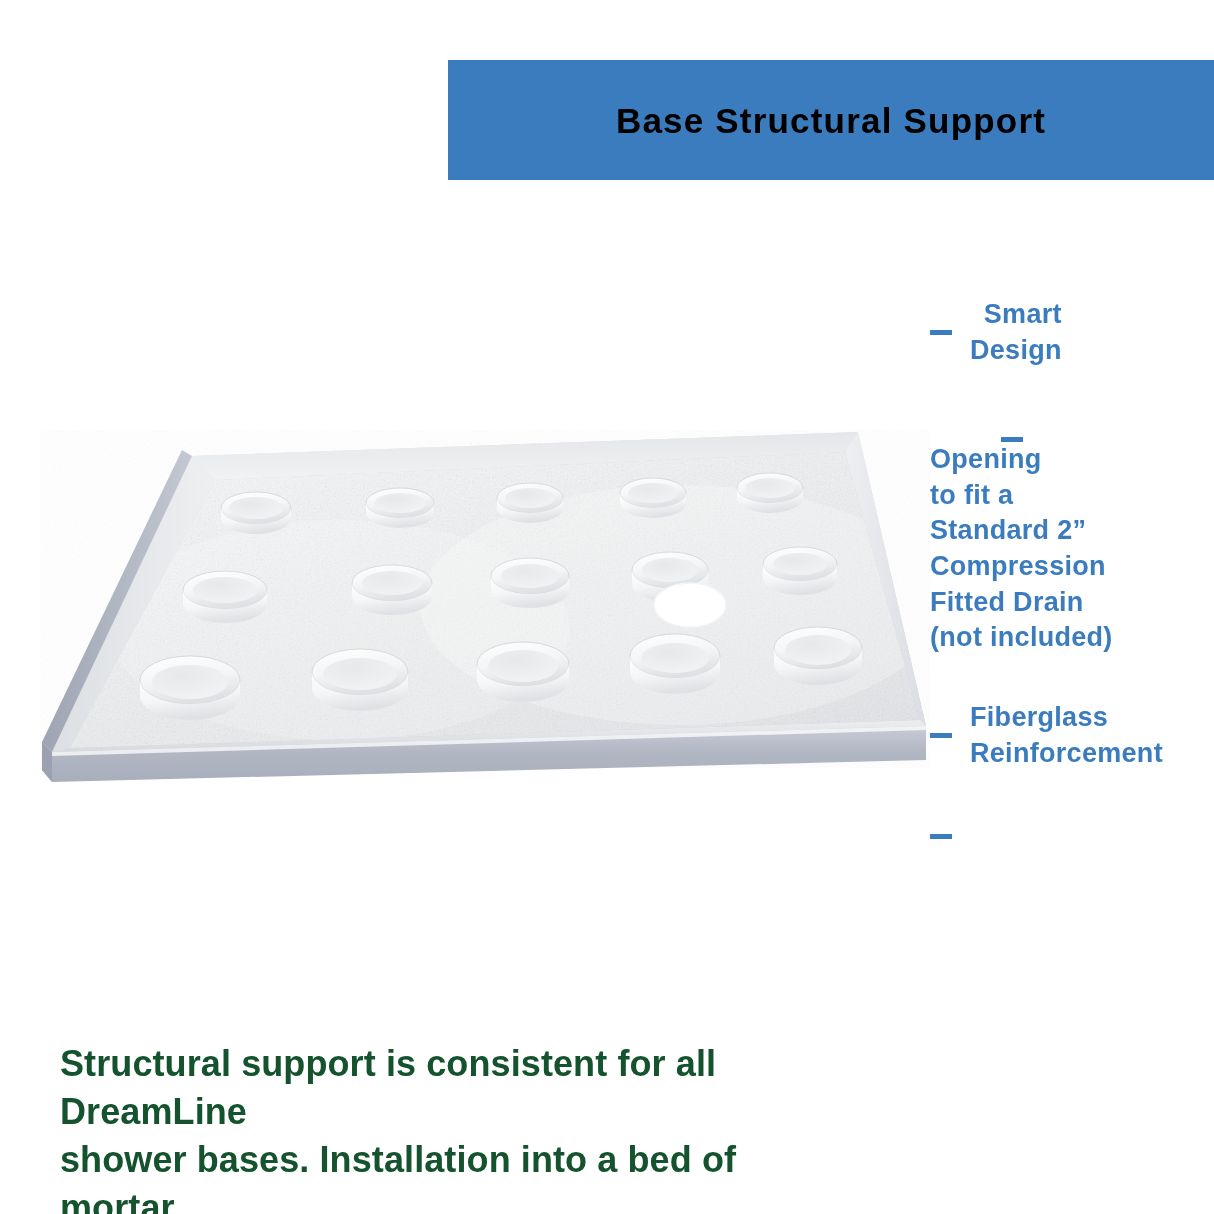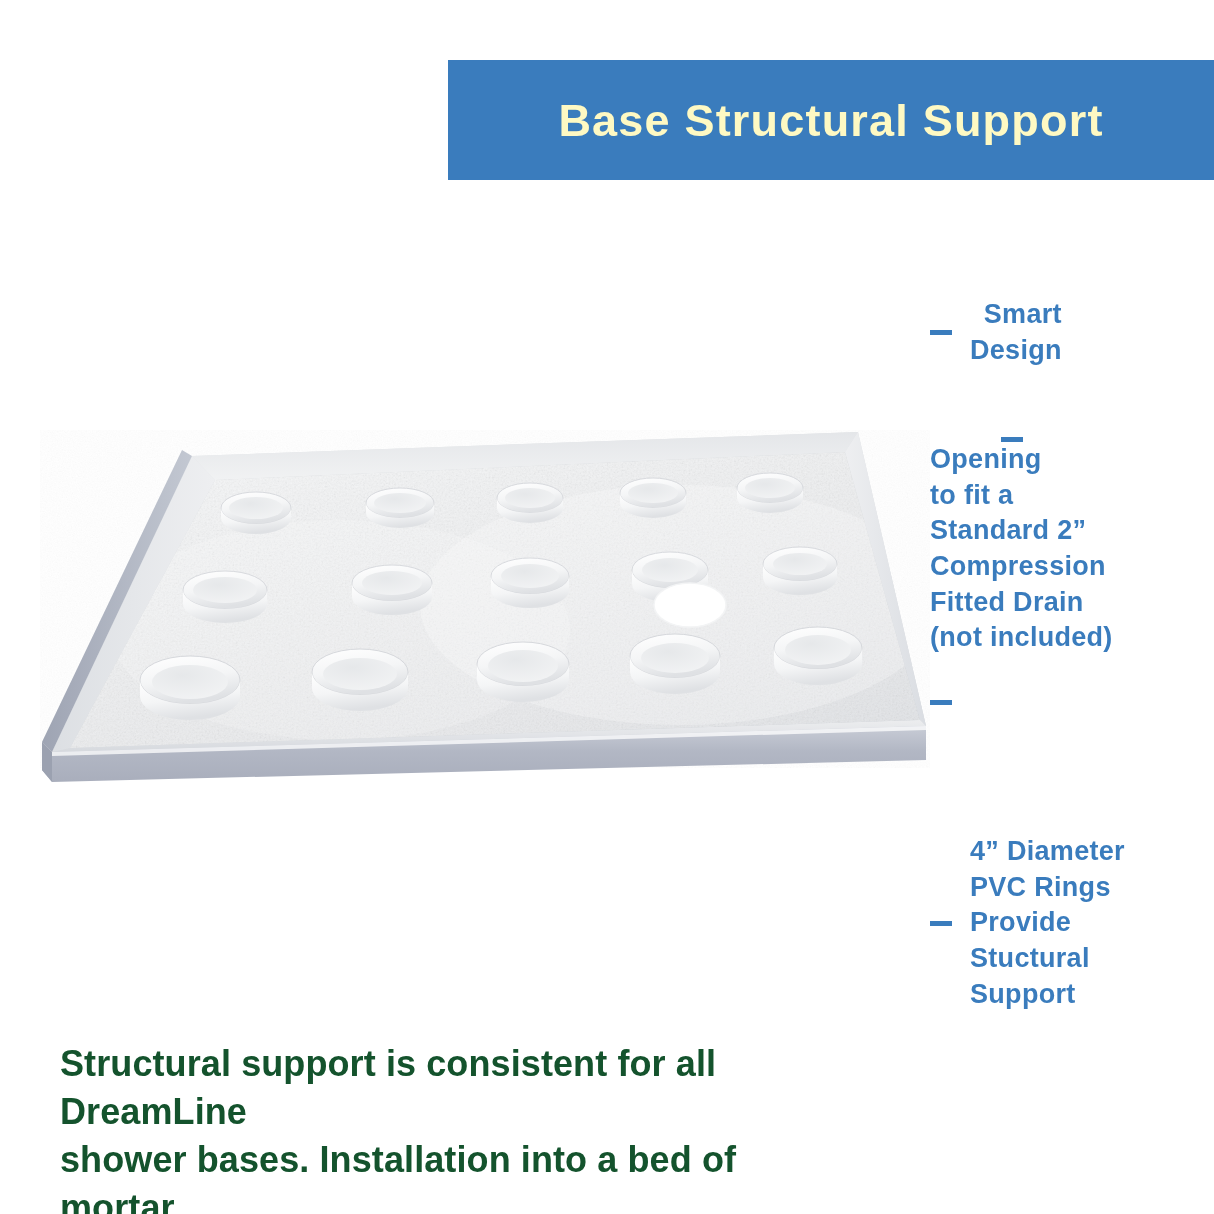--- a/index.html
+++ b/index.html
@@ -22,22 +22,22 @@
     left: 448px;
     top: 60px;
     width: 766px;
     height: 120px;
     background: #3a7cbd;
     display: flex;
     align-items: center;
     justify-content: center;
   }
   .header-title {
-    color: #fef9c3;
-    font-size: 45px;
+    color: #000000;
+    font-size: 35px;
     font-weight: bold;
     letter-spacing: 1.2px;
     white-space: nowrap;
     line-height: 1;
   }
 
   
   .callout {
     position: absolute;
     display: flex;
@@ -303,26 +303,23 @@
   <span class="callout-text">Opening
 to fit a
 Standard 2”
 Compression
 Fitted Drain
 (not included)</span>
 </div>
 
 <div class="callout" id="callout-fiberglass">
   <span class="callout-dash"></span>
+  <span class="callout-text">Fiberglass
+Reinforcement</span>
 </div>
 
 <div class="callout" id="callout-pvc-rings">
   <span class="callout-dash"></span>
-  <span class="callout-text">4” Diameter
-PVC Rings
-Provide
-Stuctural
-Support</span>
 </div>
 
 <div class="footnote">Structural support is consistent for all DreamLine
 shower bases. Installation into a bed of mortar
 is required.</div>
 
 </body></html>

